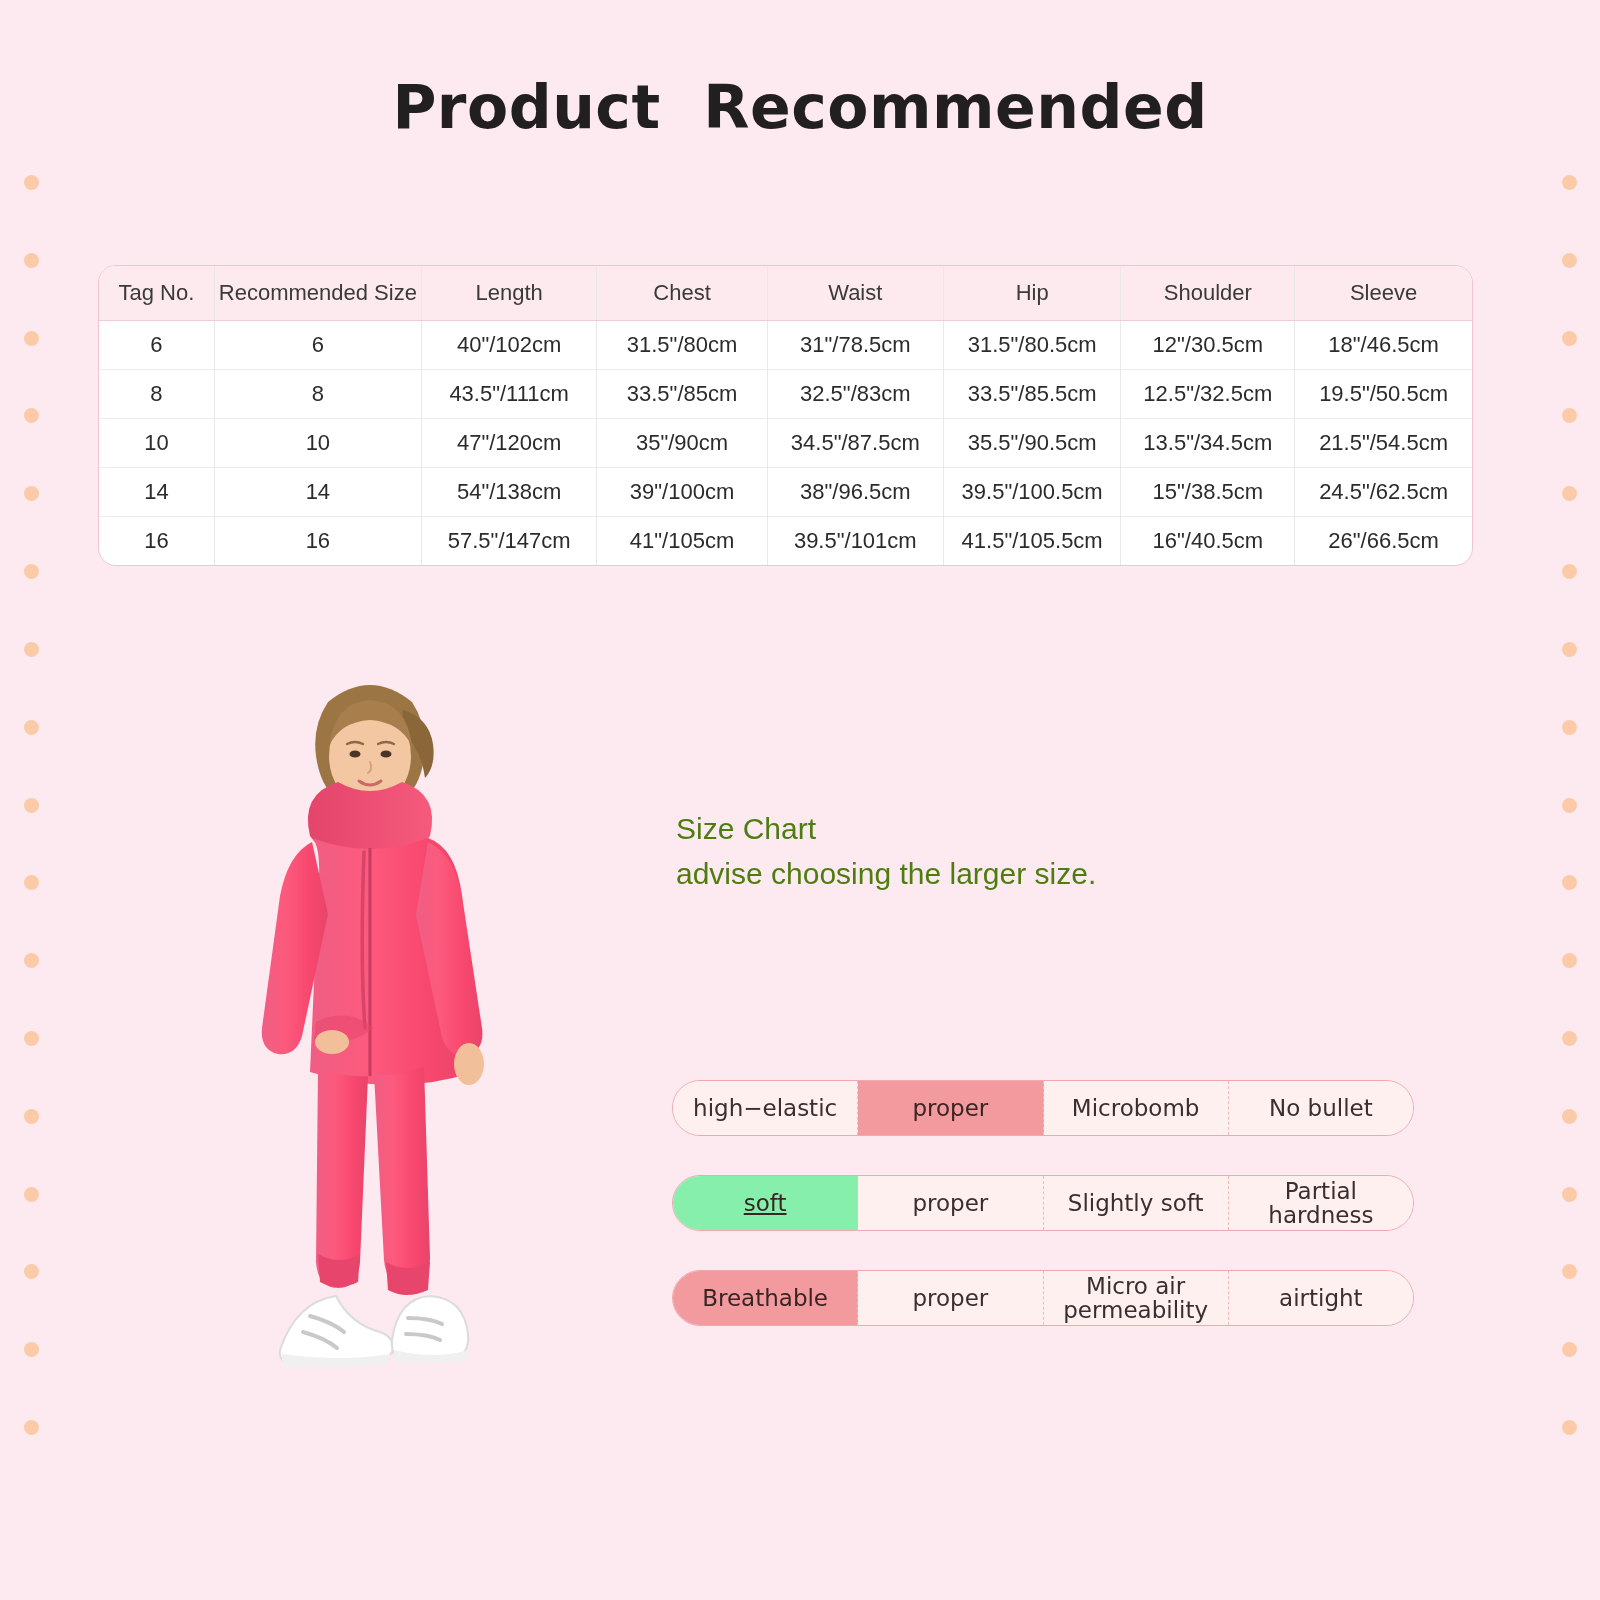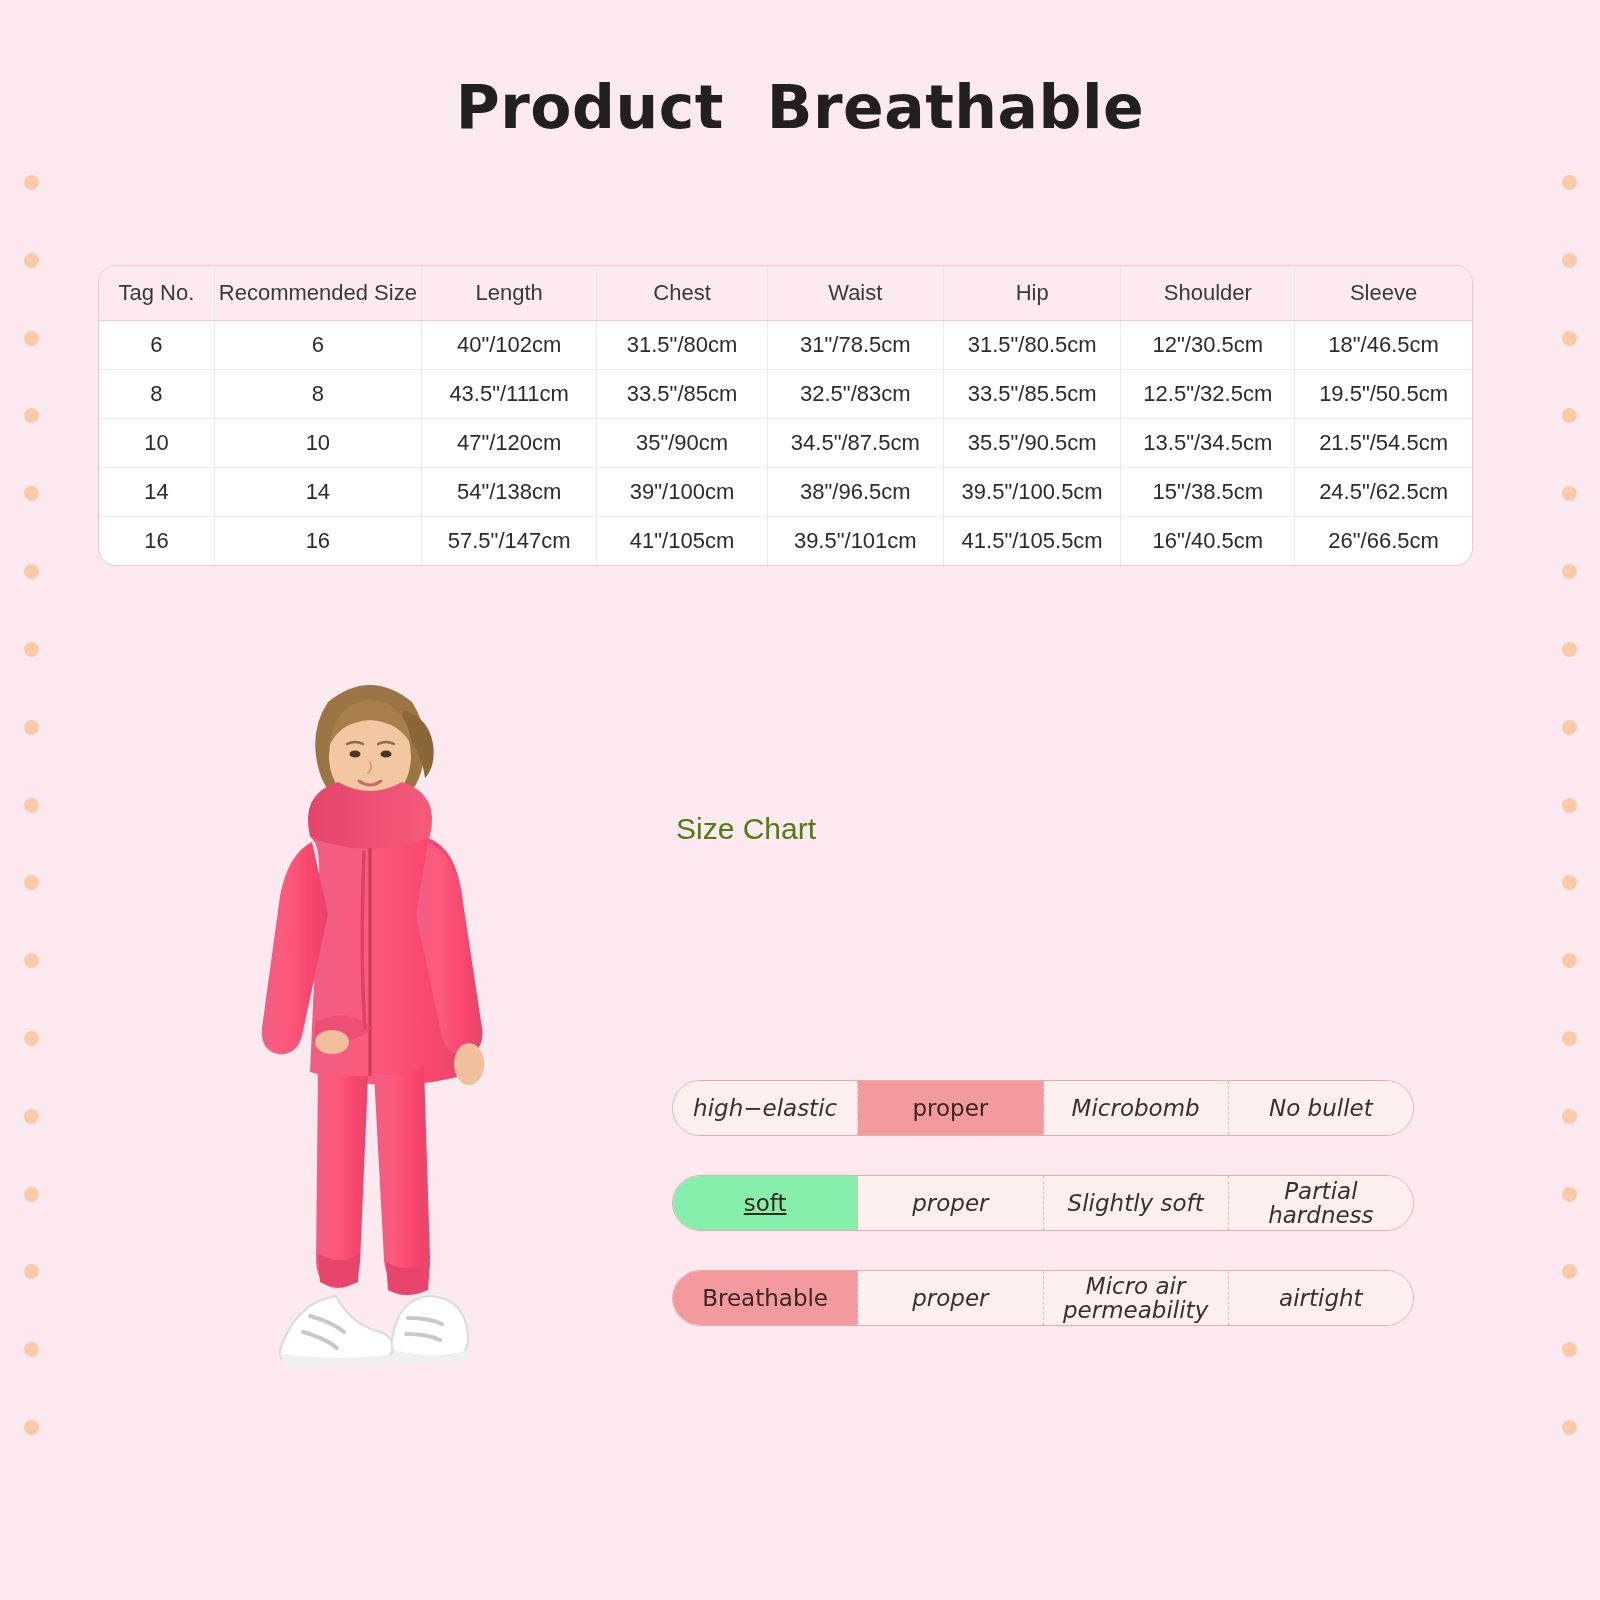--- a/index.html
+++ b/index.html
@@ -151,21 +151,21 @@
     font-family: "DejaVu Sans", sans-serif;
     border-right: 1.3px dashed #f2b9bd;
     line-height: 1.05;
     padding: 0 3px;
   }
   .seg:last-child { border-right: none; }
   .seg.active {
     background: #f29a9e;
     color: #3a2424;
   }
-  .seg.plain { background: #fdf0ee; font-style: italic; }
+  .seg.plain { background: #fdf0ee; }
   .seg .two-line { display: block; }
 </style>
 </head>
 <body>
 
 <div class="dot-col left">
     <div class="dot" style="background: rgb(251, 201, 164);"></div>
     <div class="dot" style="background: rgb(251, 201, 164);"></div>
     <div class="dot" style="background: rgb(251, 201, 164);"></div>
     <div class="dot" style="background: rgb(251, 201, 164);"></div>
@@ -196,21 +196,21 @@
     <div class="dot" style="background: rgb(251, 201, 164);"></div>
     <div class="dot" style="background: rgb(251, 201, 164);"></div>
     <div class="dot" style="background: rgb(251, 201, 164);"></div>
     <div class="dot" style="background: rgb(251, 201, 164);"></div>
     <div class="dot" style="background: rgb(251, 201, 164);"></div>
     <div class="dot" style="background: rgb(251, 201, 164);"></div>
     <div class="dot" style="background: rgb(251, 201, 164);"></div>
     <div class="dot" style="background: rgb(251, 201, 164);"></div>
   </div>
 
-<div class="page-title">Product  Breathable</div>
+<div class="page-title">Product  Recommended</div>
 
 <div class="size-table-wrap">
   <table class="size-table">
     <thead>
       <tr>
         <th class="c0">Tag No.</th>
         <th class="c1">Recommended Size</th>
         <th class="c2">Length</th>
         <th class="c3">Chest</th>
         <th class="c4">Waist</th>
@@ -343,20 +343,21 @@
       <path d="M232 690 q6 -42 38 -44 q34 2 38 38 q2 22 -16 24 l-44 2 q-18 0 -16 -20 z" fill="#ffffff" stroke="#dcdcdc" stroke-width="2"></path>
       <path d="M234 700 q42 10 74 0 q2 10 -12 12 l-50 2 q-14 0 -12 -14 z" fill="#f0f0f0"></path>
       <path d="M248 668 q22 0 34 6" stroke="#c9c9c9" stroke-width="4" fill="none" stroke-linecap="round"></path>
       <path d="M246 684 q22 0 34 6" stroke="#c9c9c9" stroke-width="4" fill="none" stroke-linecap="round"></path>
     </g>
   </svg>
 </div>
 
 <div class="chart-text">
   <div>Size Chart</div>
+  <div>advise choosing the larger size.</div>
 </div>
 
 <div class="prop-bars" id="prop-bars">
     <div class="prop-bar">
       <div class="seg plain">high−elastic</div>
       <div class="seg active" style="background: rgb(242, 154, 158);">proper</div>
       <div class="seg plain">Microbomb</div>
       <div class="seg plain">No bullet</div>
     </div>
     <div class="prop-bar">

